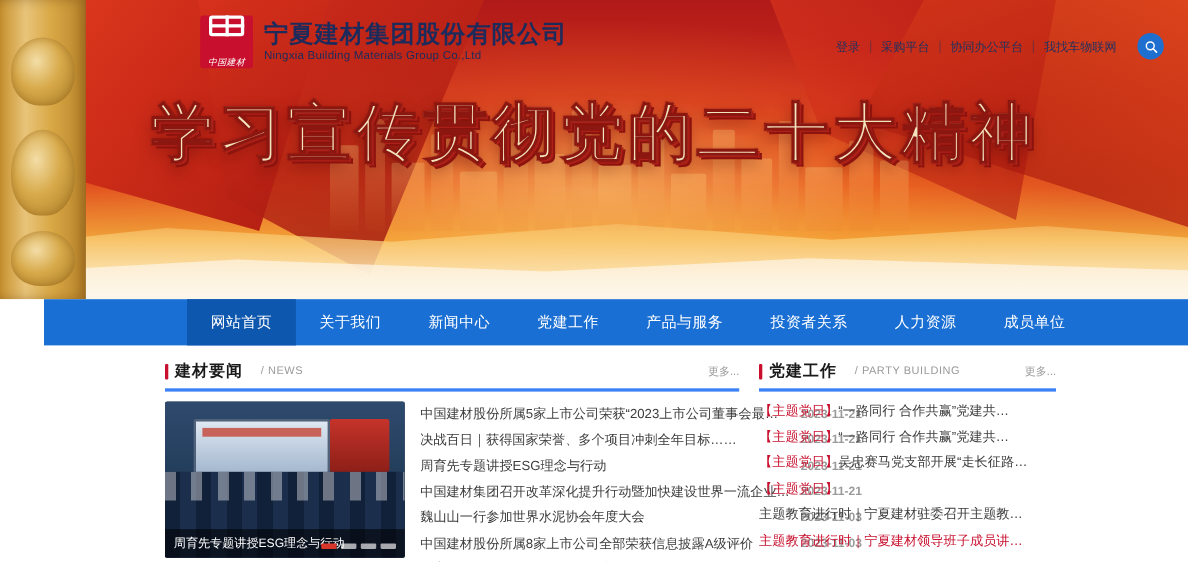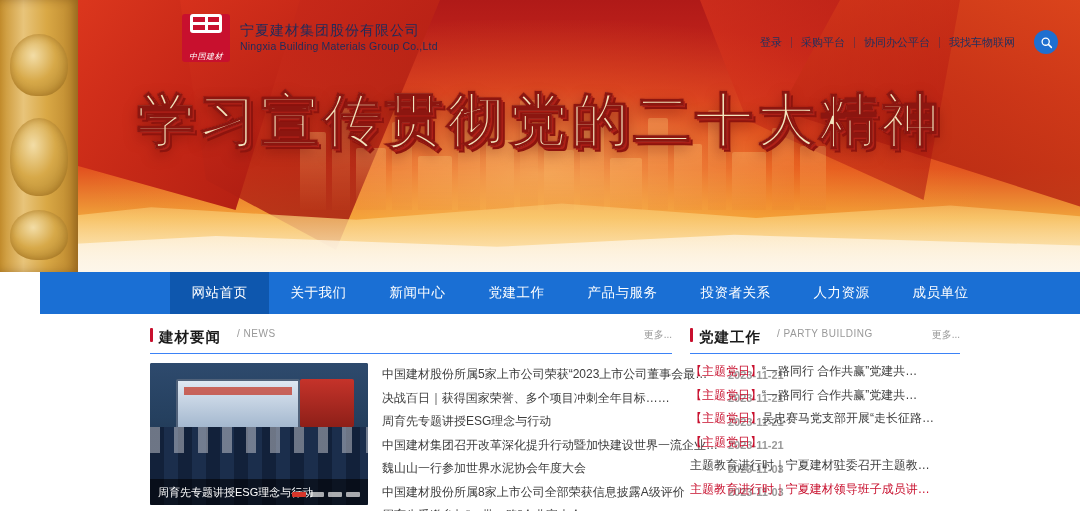--- a/index.html
+++ b/index.html
@@ -173,22 +173,22 @@
     background: #fff;
   }
   .logo-mark .mark-text {
     font-size: 8px;
     color: #fff;
     margin-top: 18px;
     letter-spacing: 0.5px;
     font-style: italic;
   }
   .logo-cn {
-    font-size: 14px;
-    font-weight: normal;
+    font-size: 22px;
+    font-weight: bold;
     color: #1d2b5c;
     letter-spacing: 1px;
     line-height: 1.25;
   }
   .logo-en {
     font-size: 10.5px;
     color: #1d2b5c;
     letter-spacing: 0.2px;
     line-height: 1.3;
   }
@@ -301,22 +301,22 @@
     margin-left: 150px;
     padding-right: 18px;
   }
   .col-right {
     width: 270px;
     padding-left: 0;
   }
 
   .sec-head {
     display: flex;
-    align-items: flex-start;
-    border-bottom: 1px solid #3b82f6;
+    align-items: center;
+    border-bottom: 3px solid #3b82f6;
     padding-bottom: 6px;
     margin-bottom: 9px;
   }
   .sec-bar {
     width: 3px;
     height: 14px;
     background: #c8102e;
     margin-right: 6px;
     border-radius: 1px;
   }

